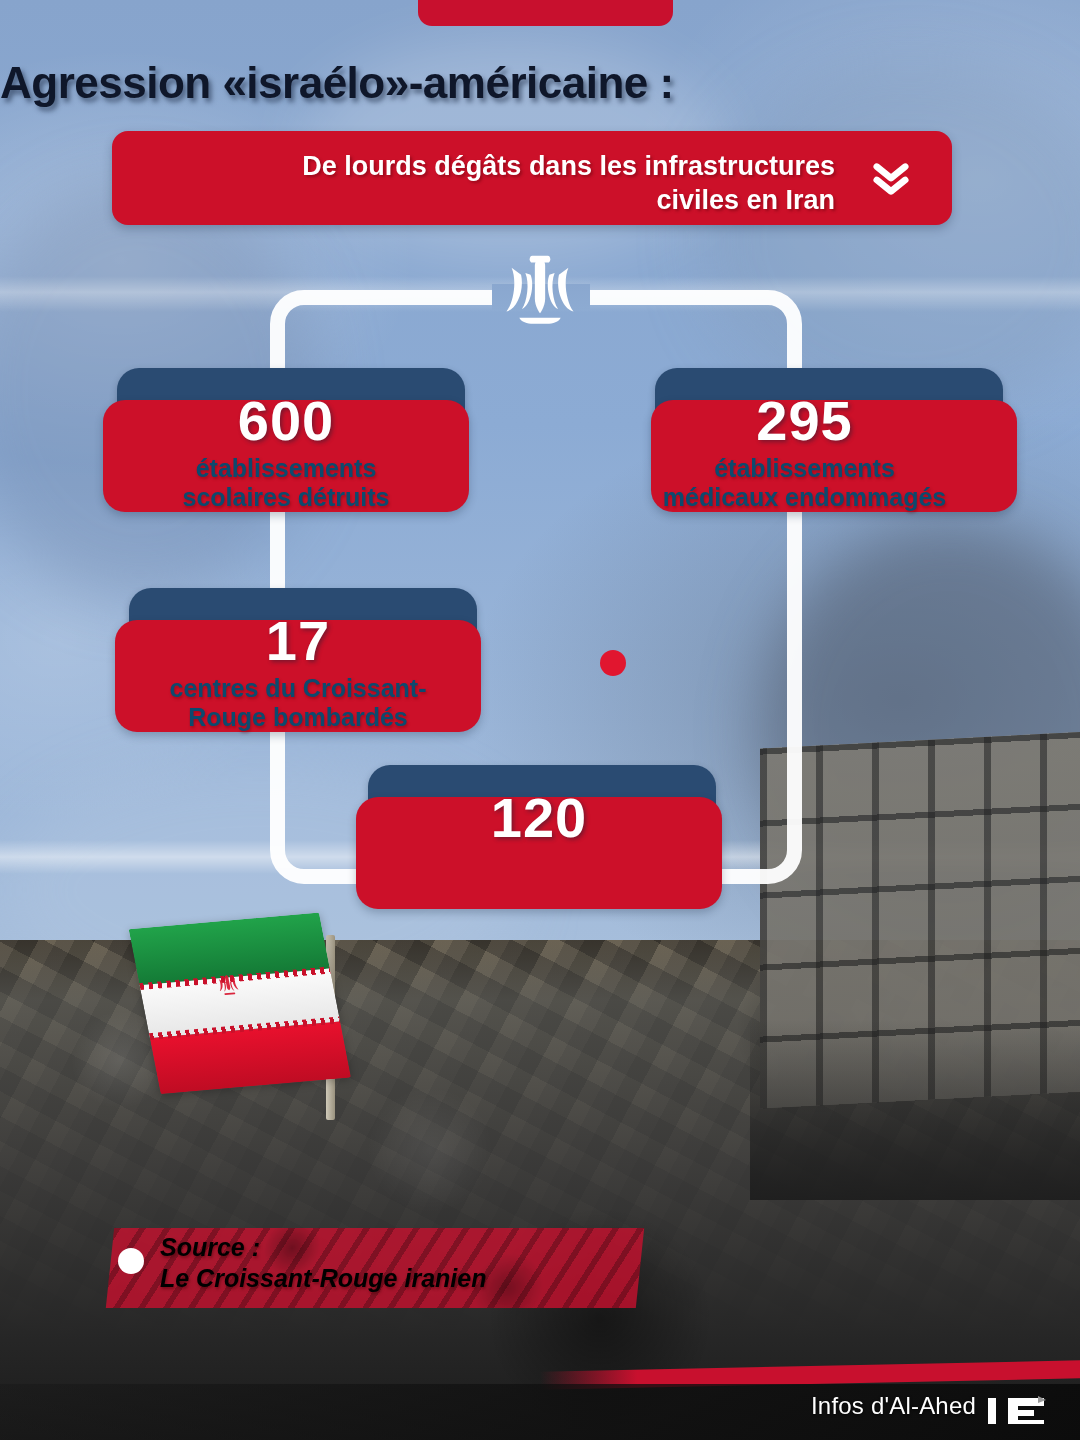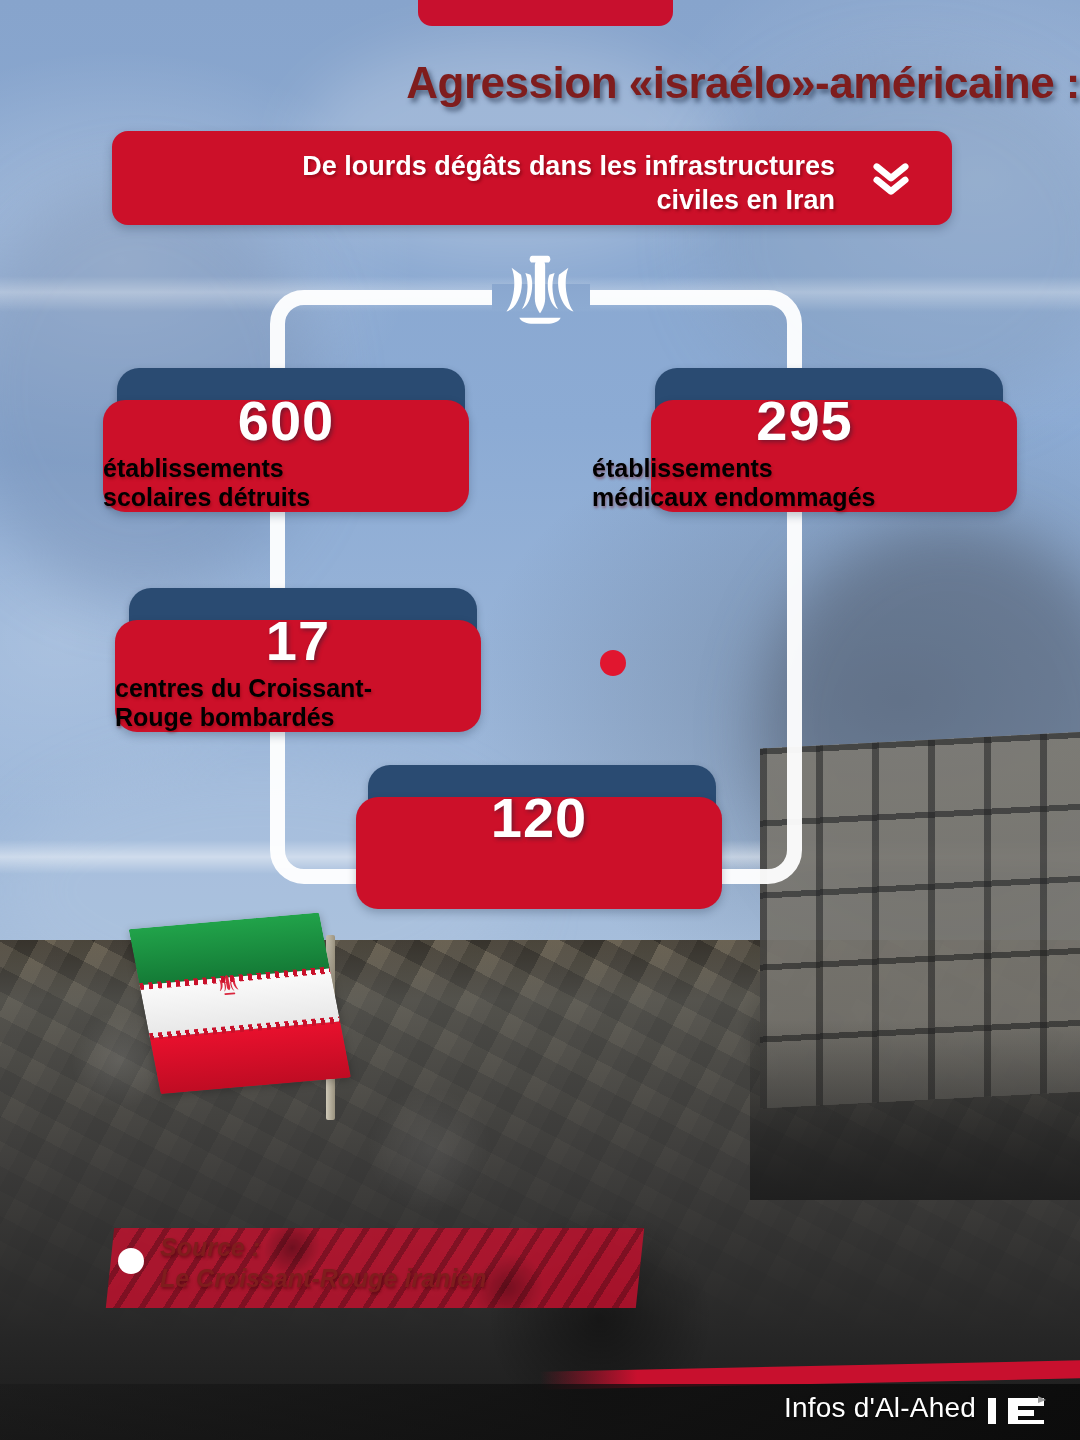--- a/index.html
+++ b/index.html
@@ -112,22 +112,22 @@
 
   
   .top-tab{
     position:absolute; left:418px; top:-26px; width:255px; height:52px;
     background:#c8102e; border-radius:14px;
   }
 
   
   .headline{
     position:absolute; left:0; top:58px; width:1080px;
-    text-align:right;
-    font-size:44px; font-weight:bold; color:#7f1d1d;
+    text-align:left;
+    font-size:44px; font-weight:bold; color:#0f172a;
     letter-spacing:-.5px;
     text-shadow:3px 4px 5px rgba(20,35,60,.55);
     white-space:nowrap;
   }
 
   
   .subbar{
     position:absolute; left:112px; top:131px; width:840px; height:94px;
     background:#cc1029; border-radius:16px;
     box-shadow:0 4px 10px rgba(20,35,60,.25);
@@ -169,22 +169,22 @@
     position:absolute; background:#cc1029; border-radius:22px;
     width:366px; height:112px;
     box-shadow:0 4px 9px rgba(20,35,60,.25);
   }
   .card .num{
     position:absolute; width:100%; text-align:center;
     color:#ffffff; font-weight:bold; font-size:56px; letter-spacing:1px;
     text-shadow:2px 2px 4px rgba(20,30,50,.45);
   }
   .card .lbl{
-    position:absolute; width:100%; text-align:left;
-    color:#000000; font-weight:bold; font-size:25px; line-height:1.16;
+    position:absolute; width:100%; text-align:center;
+    color:#0c4a6e; font-weight:bold; font-size:25px; line-height:1.16;
     text-shadow:1px 2px 3px rgba(110,0,12,.45);
   }
 
   
   .card.left  .navy{ left:14px;  top:0px; }
   .card.left  .red { left:0px;   top:32px; }
   
   .card.right .navy{ right:14px; top:0px; }
   .card.right .red { right:0px;  top:32px; }
   
@@ -212,37 +212,37 @@
       radial-gradient(circle 40px at 180px 20px, rgba(0,0,0,.35), transparent 70%),
       radial-gradient(circle 50px at 400px 60px, rgba(0,0,0,.30), transparent 70%);
     mix-blend-mode:multiply;
   }
   .src-dot{
     position:absolute; left:118px; top:1248px; width:26px; height:26px;
     background:#fff; border-radius:50%;
   }
   .src-text{
     position:absolute; left:160px; top:1232px; width:520px;
-    color:#7f1d1d; font-weight:bold; font-style:italic; font-size:25px; line-height:1.25;
+    color:#000000; font-weight:bold; font-style:italic; font-size:25px; line-height:1.25;
     text-shadow:1px 2px 3px rgba(70,0,8,.5);
   }
 
   
   .foot-stripe{
     position:absolute; left:540px; top:1366px; width:540px; height:18px;
     background:linear-gradient(90deg, rgba(200,16,46,0) 0%, #c8102e 18%, #c8102e 100%);
     transform:skewY(-1.2deg);
   }
   .foot-dark{
     position:absolute; left:0; top:1384px; width:1080px; height:56px;
     background:linear-gradient(90deg, rgba(20,20,20,.35), rgba(14,14,14,.75) 55%, rgba(10,10,10,.88));
   }
   .foot-brand{
     position:absolute; right:104px; top:1392px;
-    color:#fff; font-size:28px; letter-spacing:.2px;
+    color:#fff; font-size:24px; letter-spacing:.2px;
     text-shadow:0 1px 3px rgba(0,0,0,.8);
     white-space:nowrap;
   }
   .foot-logo{ position:absolute; right:32px; top:1394px; width:62px; height:34px; }
 </style>
 </head>
 <body>
 
 <div id="stage">
 

